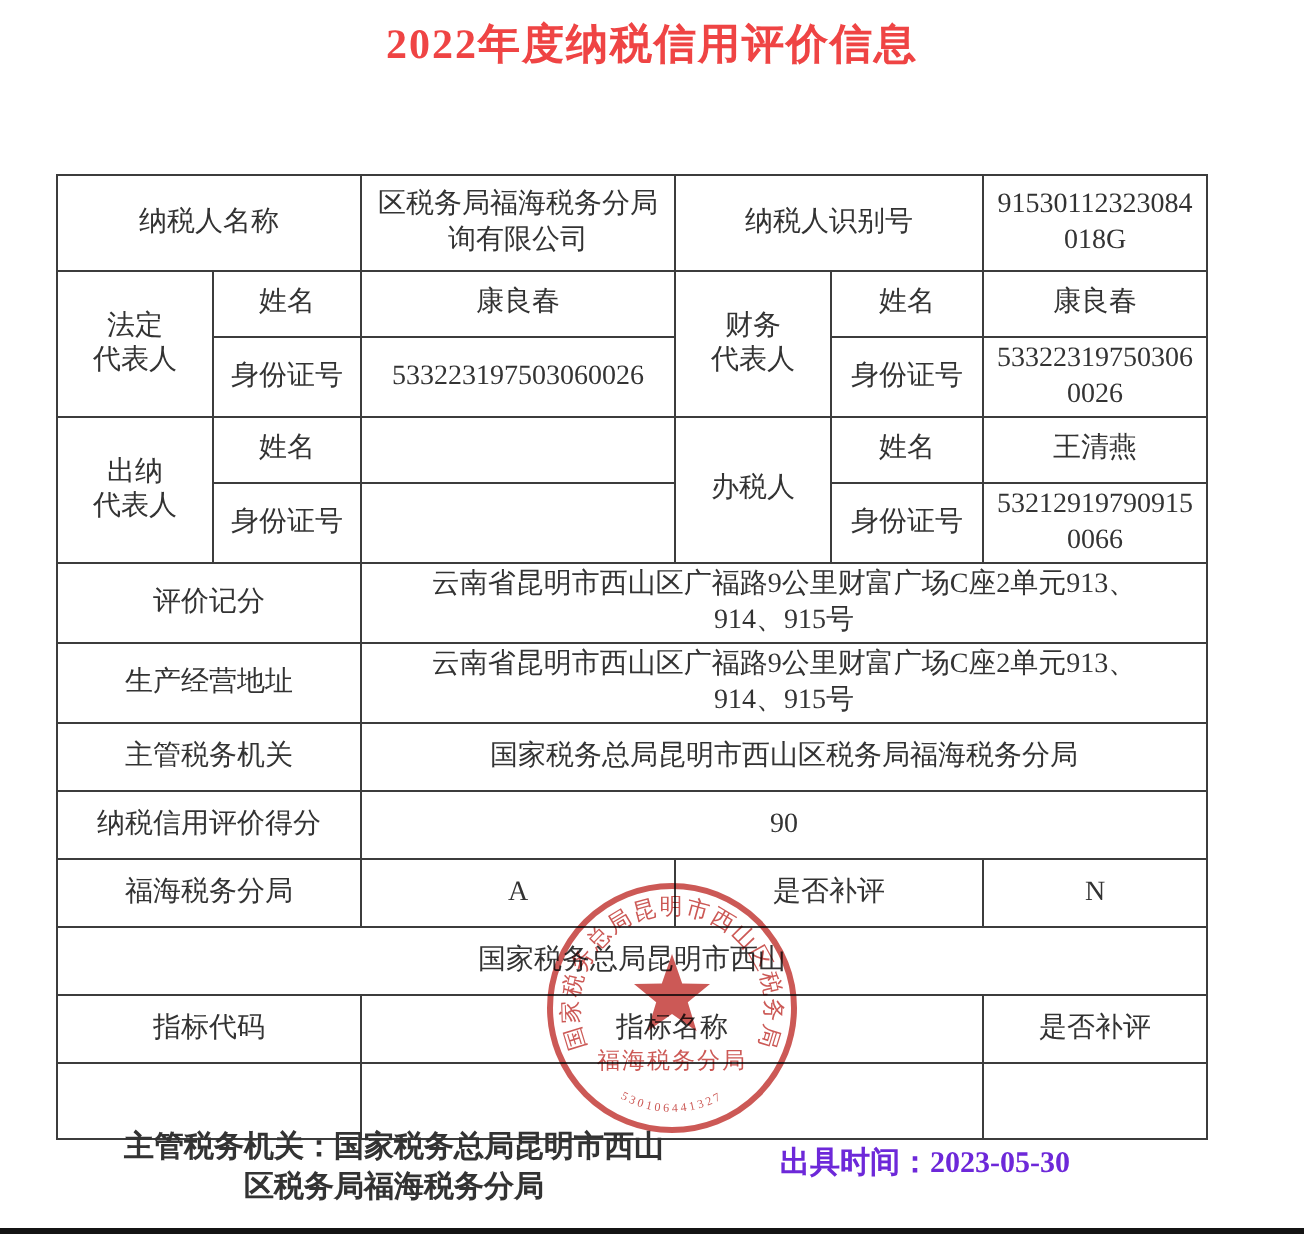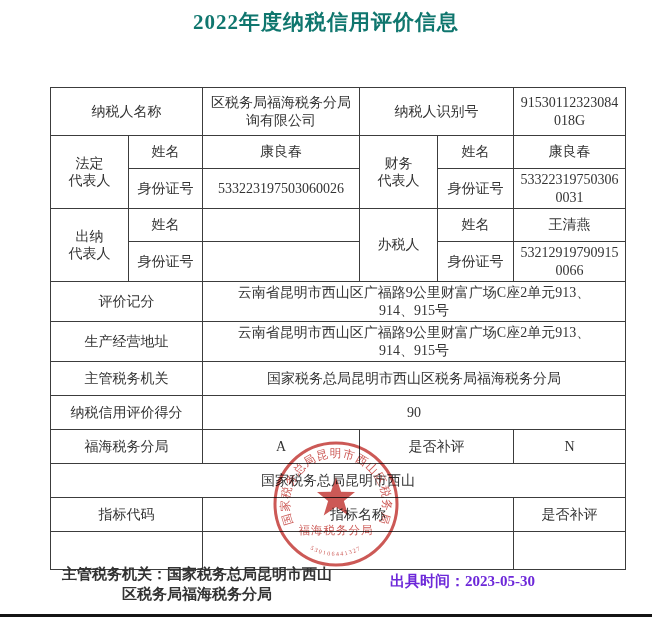--- a/index.html
+++ b/index.html
@@ -3,24 +3,24 @@
 <meta charset="utf-8">
 <style>
   html,body{margin:0;padding:0;background:#ffffff;}
   #page{
     position:relative;width:652px;height:620px;background:#ffffff;
     font-family:"Liberation Serif","DejaVu Serif",serif;
     color:#333333;overflow:hidden;
   }
   #doc-title{
     position:absolute;left:0;top:8px;width:652px;text-align:center;
-    font-size:21px;font-weight:bold;color:#0f766e;letter-spacing:1px;
+    font-size:21px;font-weight:bold;color:#ef4444;letter-spacing:1px;
   }
   table.form{
-    position:absolute;left:50px;top:87px;width:575px;
+    position:absolute;left:28px;top:87px;width:575px;
     border-collapse:collapse;table-layout:fixed;
   }
   table.form td{
     border:1.5px solid #3c3c3c;
     text-align:center;vertical-align:middle;
     font-size:14px;line-height:1.25;color:#333333;
     padding:2px 3px;white-space:pre-line;word-break:break-all;
     overflow:hidden;
   }
   td.num{font-size:13px;letter-spacing:0px;font-family:Liberation Serif, serif;}
@@ -86,21 +86,21 @@
         <td rowspan="2">财务
 代表人</td>
         <td>姓名</td>
         <td>康良春</td>
       </tr>
       <tr class="r-id">
         <td>身份证号</td>
         <td class="num">533223197503060026</td>
         <td>身份证号</td>
         <td class="num">53322319750306
-0031</td>
+0026</td>
       </tr>
       <tr class="r-name">
         <td rowspan="2">出纳
 代表人</td>
         <td>姓名</td>
         <td></td>
         <td rowspan="2">办税人</td>
         <td>姓名</td>
         <td>王清燕</td>
       </tr>

